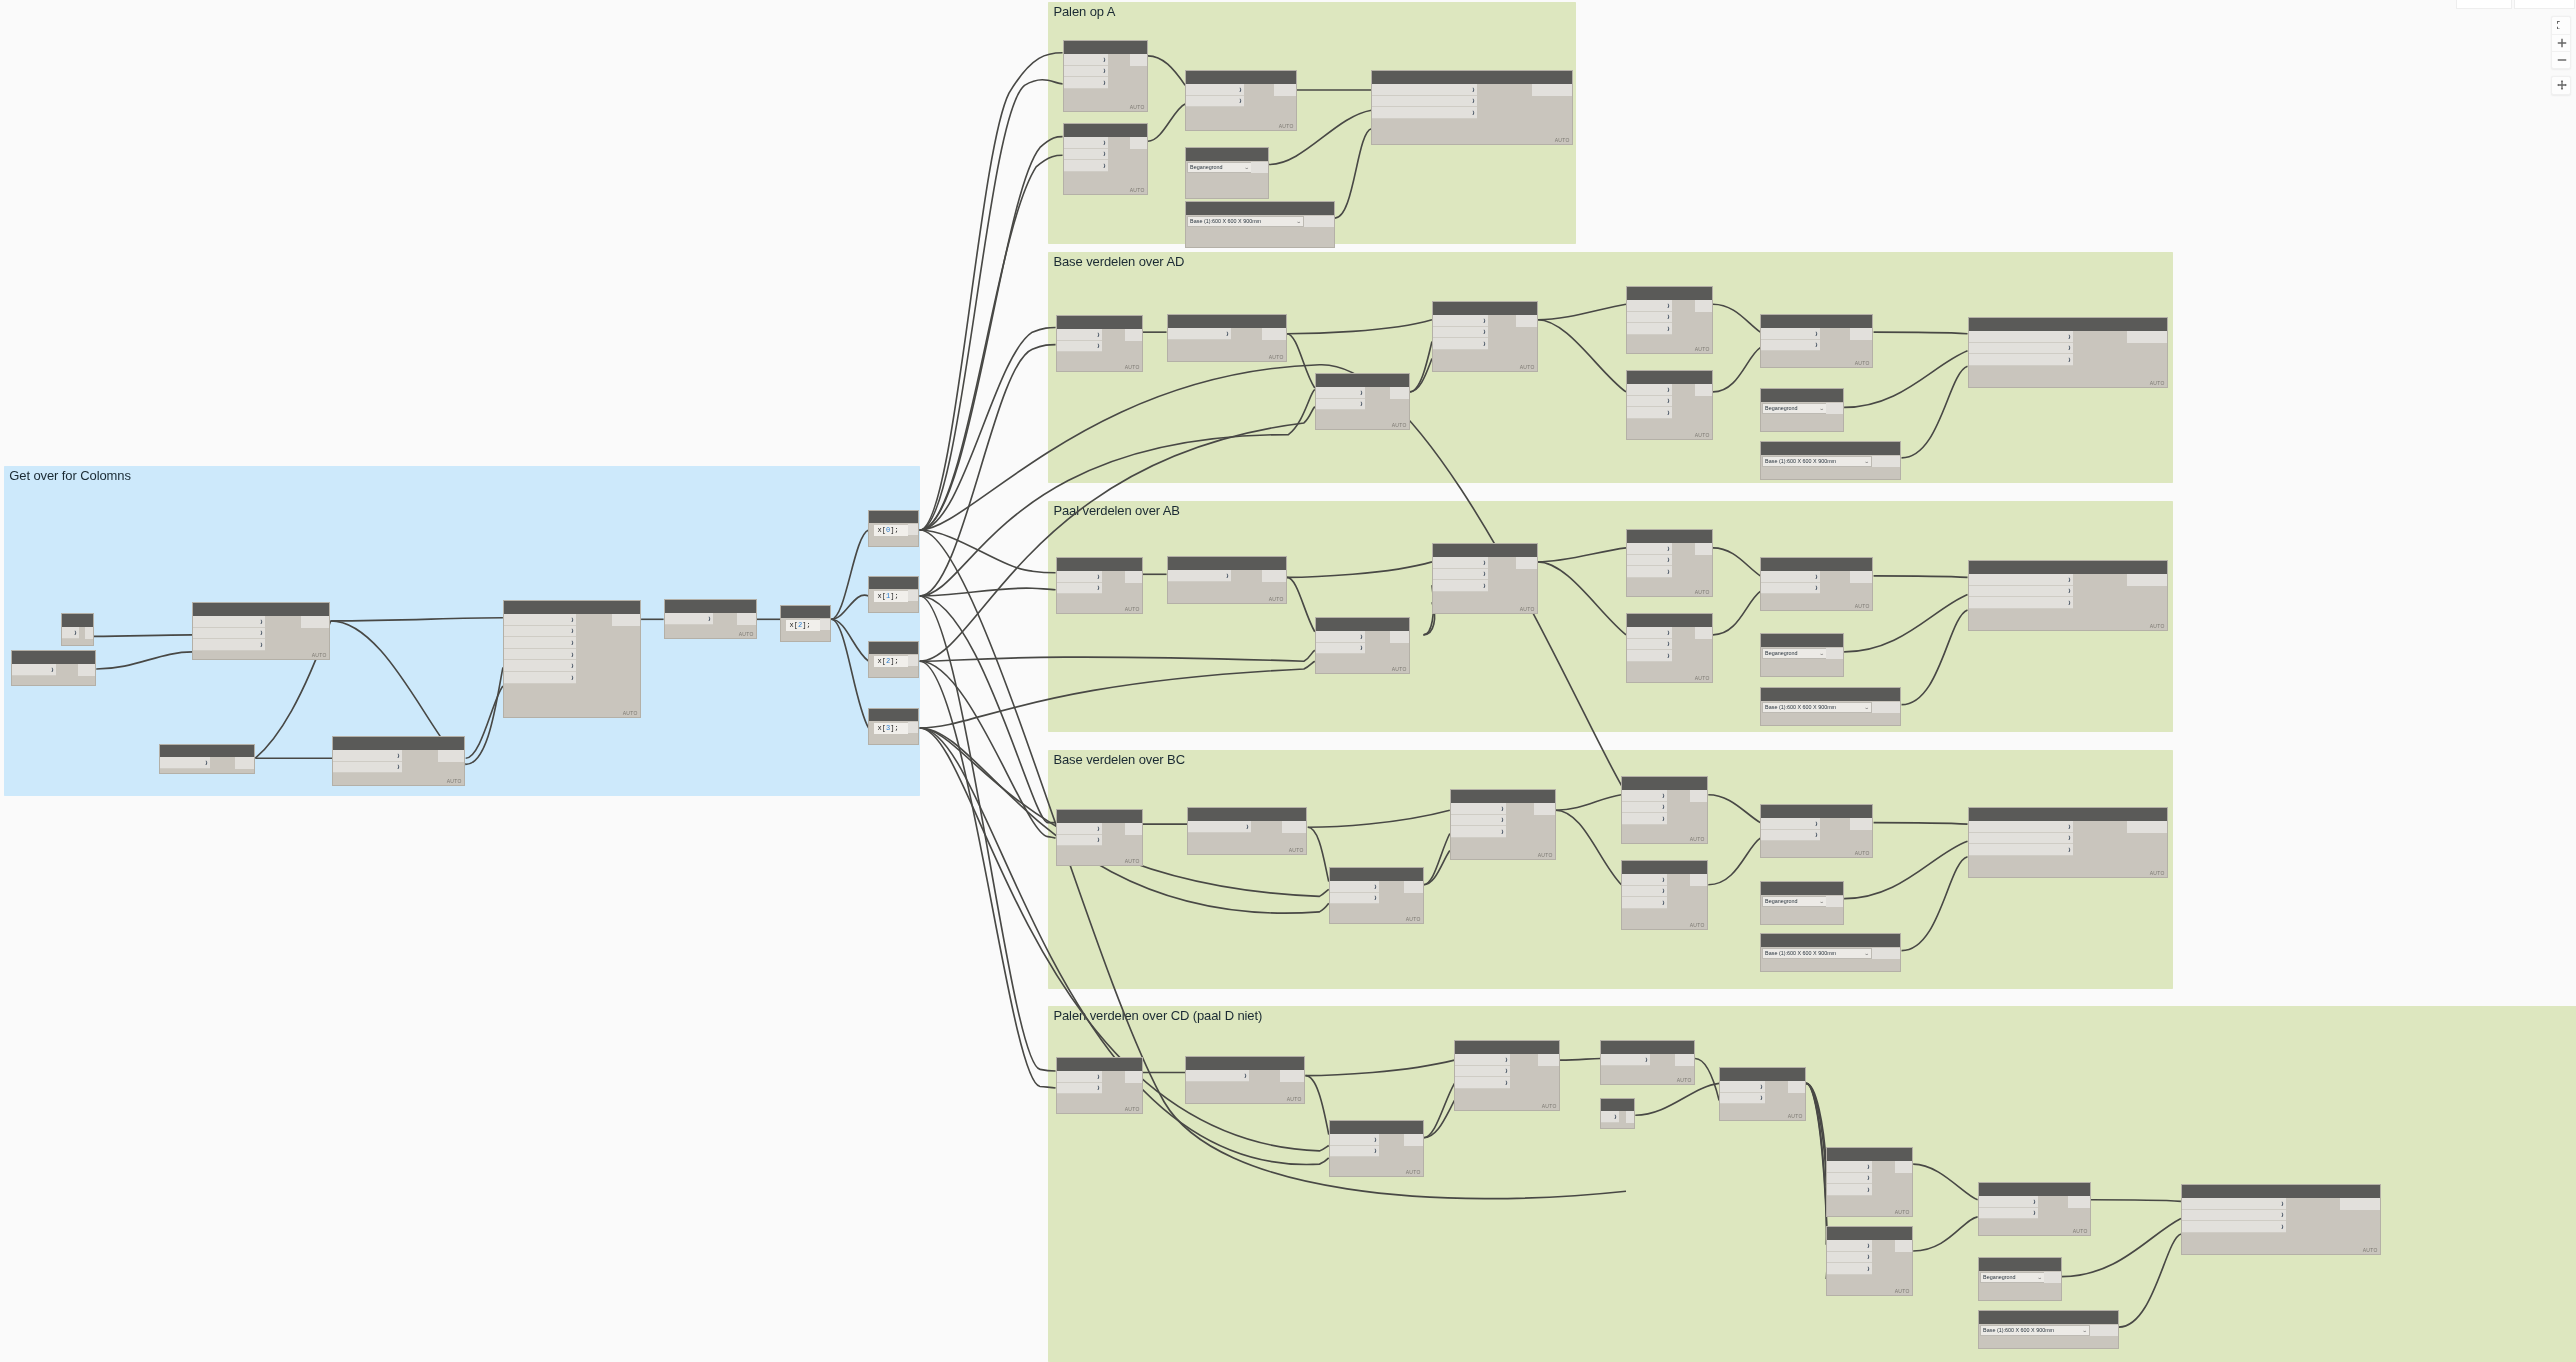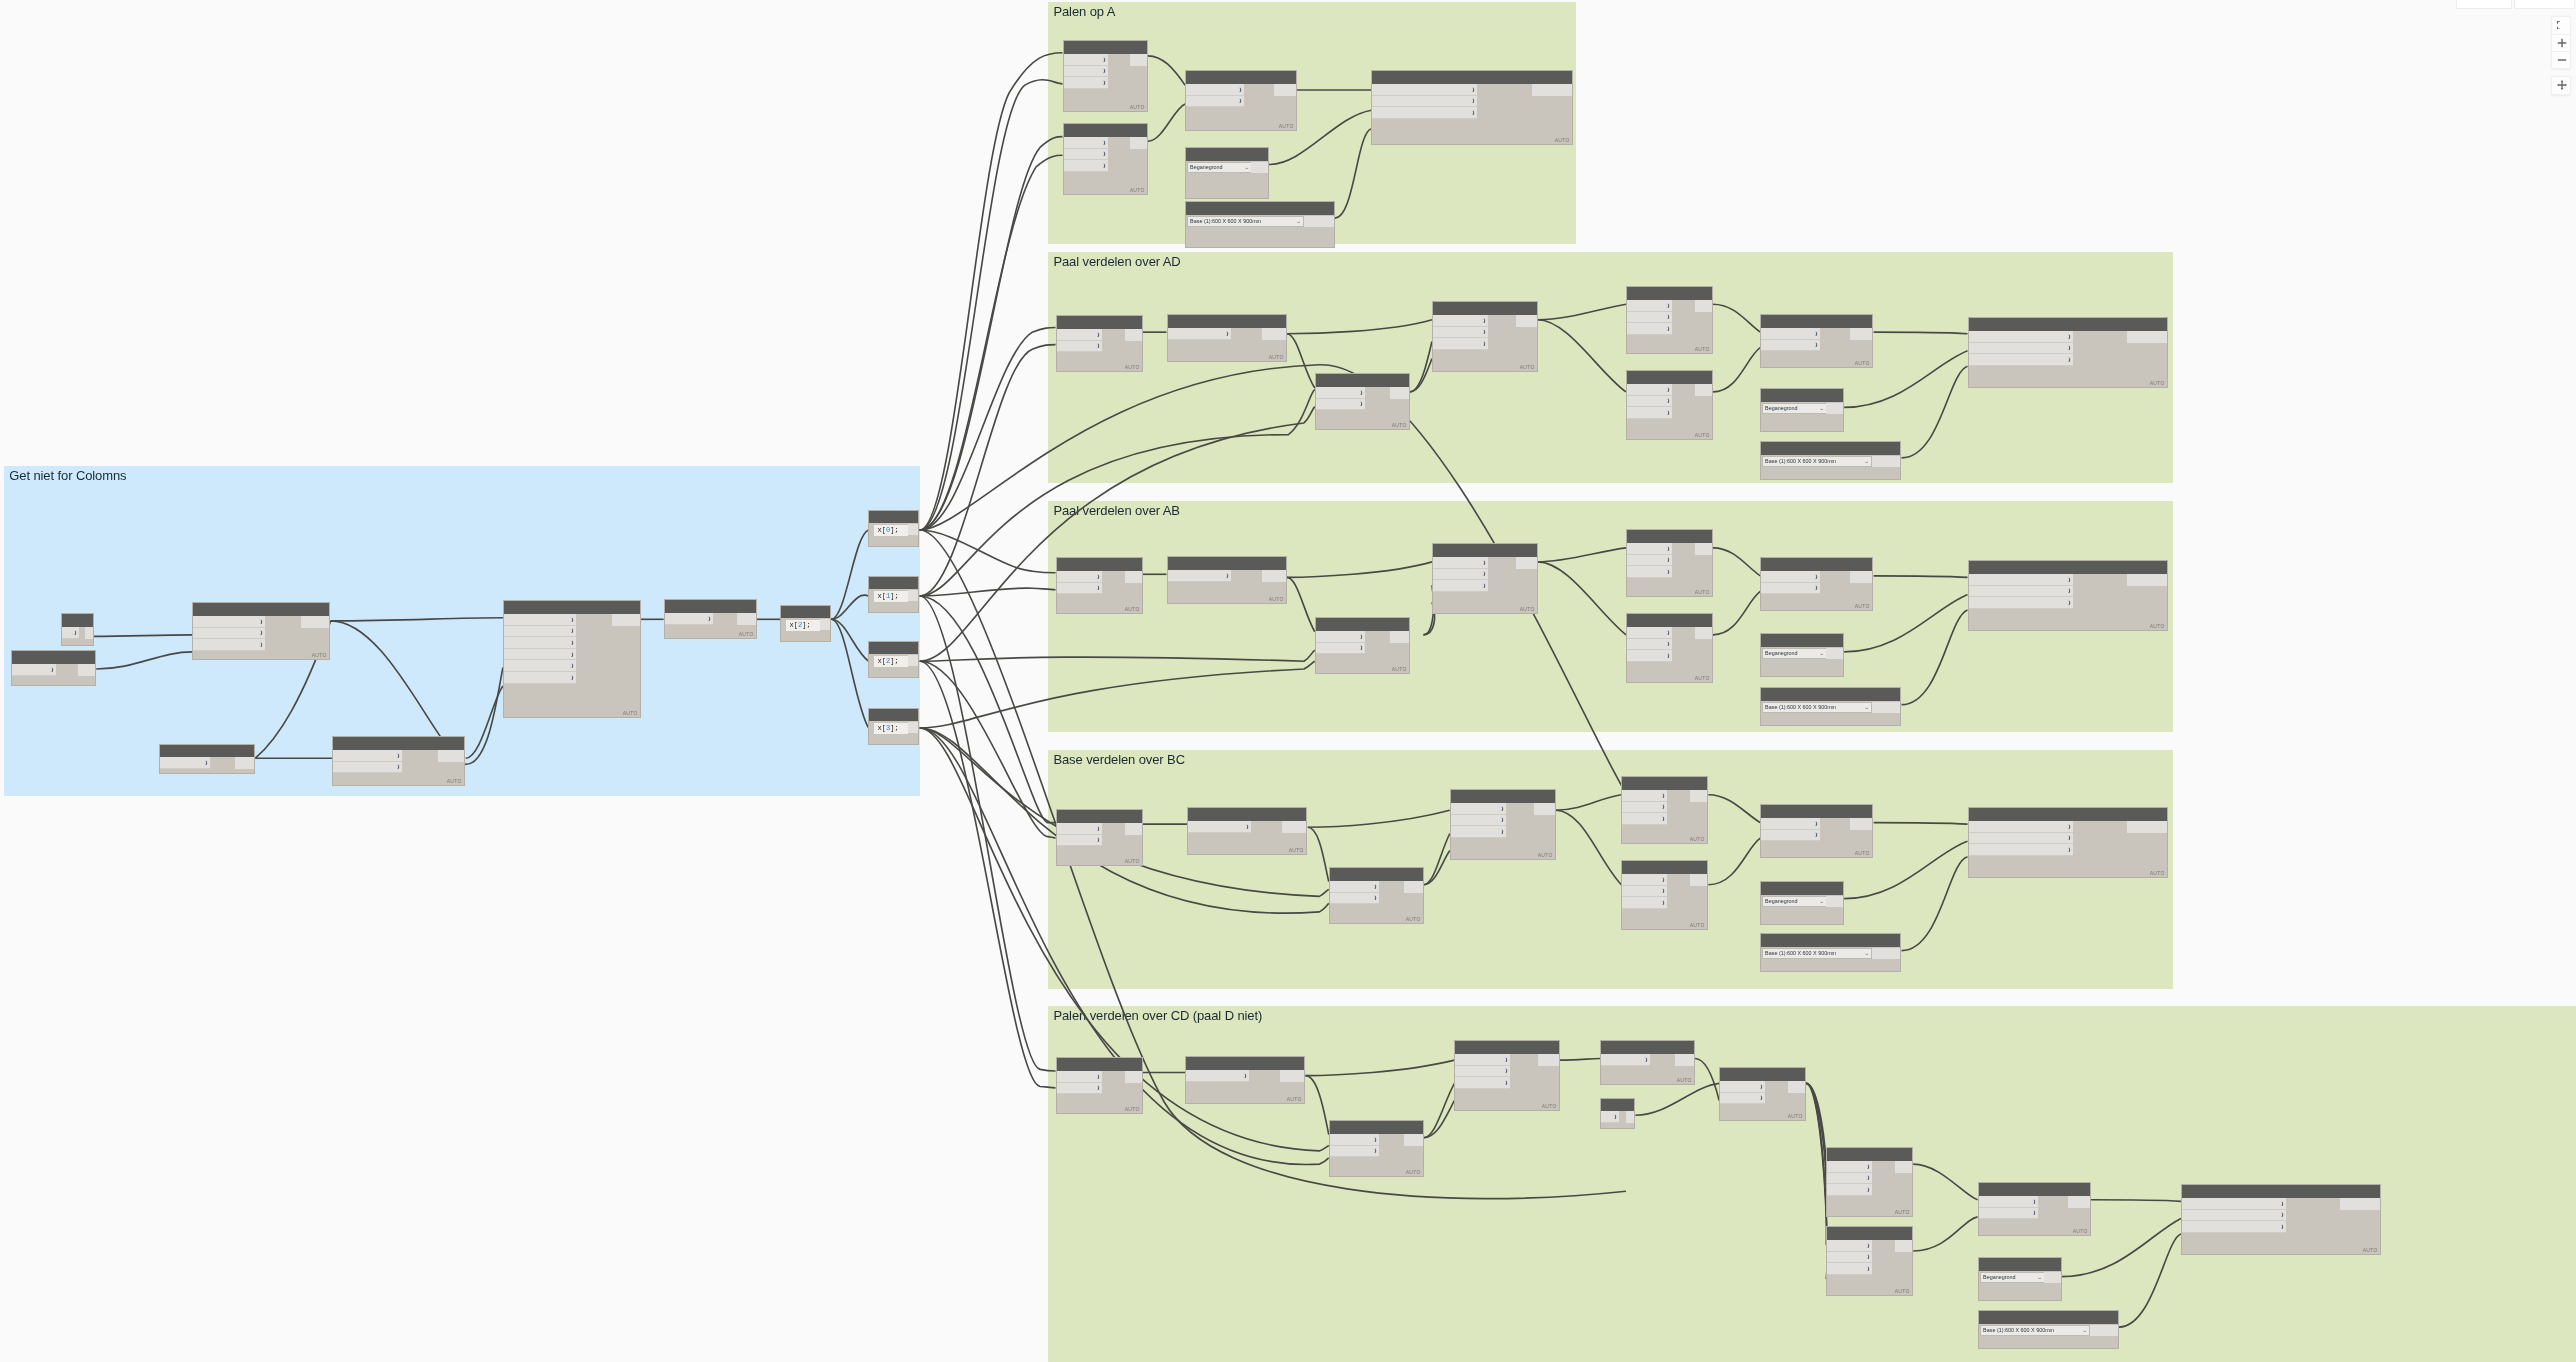--- a/index.html
+++ b/index.html
@@ -163,27 +163,27 @@
 
 <div id="canvas">
 
   <div id="top-chrome">
     <div class="chrome-tab" style="left:2456px; width:56px;"></div>
     <div class="chrome-tab" style="left:2514px; width:61px;"></div>
   </div>
 
   <div id="groups-layer">
       <div class="group blue" style="left: 3.9px; top: 466px; width: 916px; height: 330px; background: rgb(205, 233, 251);">
-        <div class="group-title">Get niet for Colomns</div>
+        <div class="group-title">Get over for Colomns</div>
       </div>
       <div class="group green" style="left: 1048px; top: 2.3px; width: 528px; height: 242px; background: rgb(221, 231, 191);">
         <div class="group-title">Palen op A</div>
       </div>
       <div class="group green" style="left: 1048px; top: 252px; width: 1125px; height: 231px; background: rgb(221, 231, 191);">
-        <div class="group-title">Paal verdelen over AD</div>
+        <div class="group-title">Base verdelen over AD</div>
       </div>
       <div class="group green" style="left: 1048px; top: 501px; width: 1125px; height: 231px; background: rgb(221, 231, 191);">
         <div class="group-title">Paal verdelen over AB</div>
       </div>
       <div class="group green" style="left: 1048px; top: 750px; width: 1125px; height: 239px; background: rgb(221, 231, 191);">
         <div class="group-title">Base verdelen over BC</div>
       </div>
       <div class="group green" style="left: 1048px; top: 1006px; width: 1752px; height: 356px; background: rgb(221, 231, 191);">
         <div class="group-title">Palen verdelen over CD (paal D niet)</div>
       </div>

